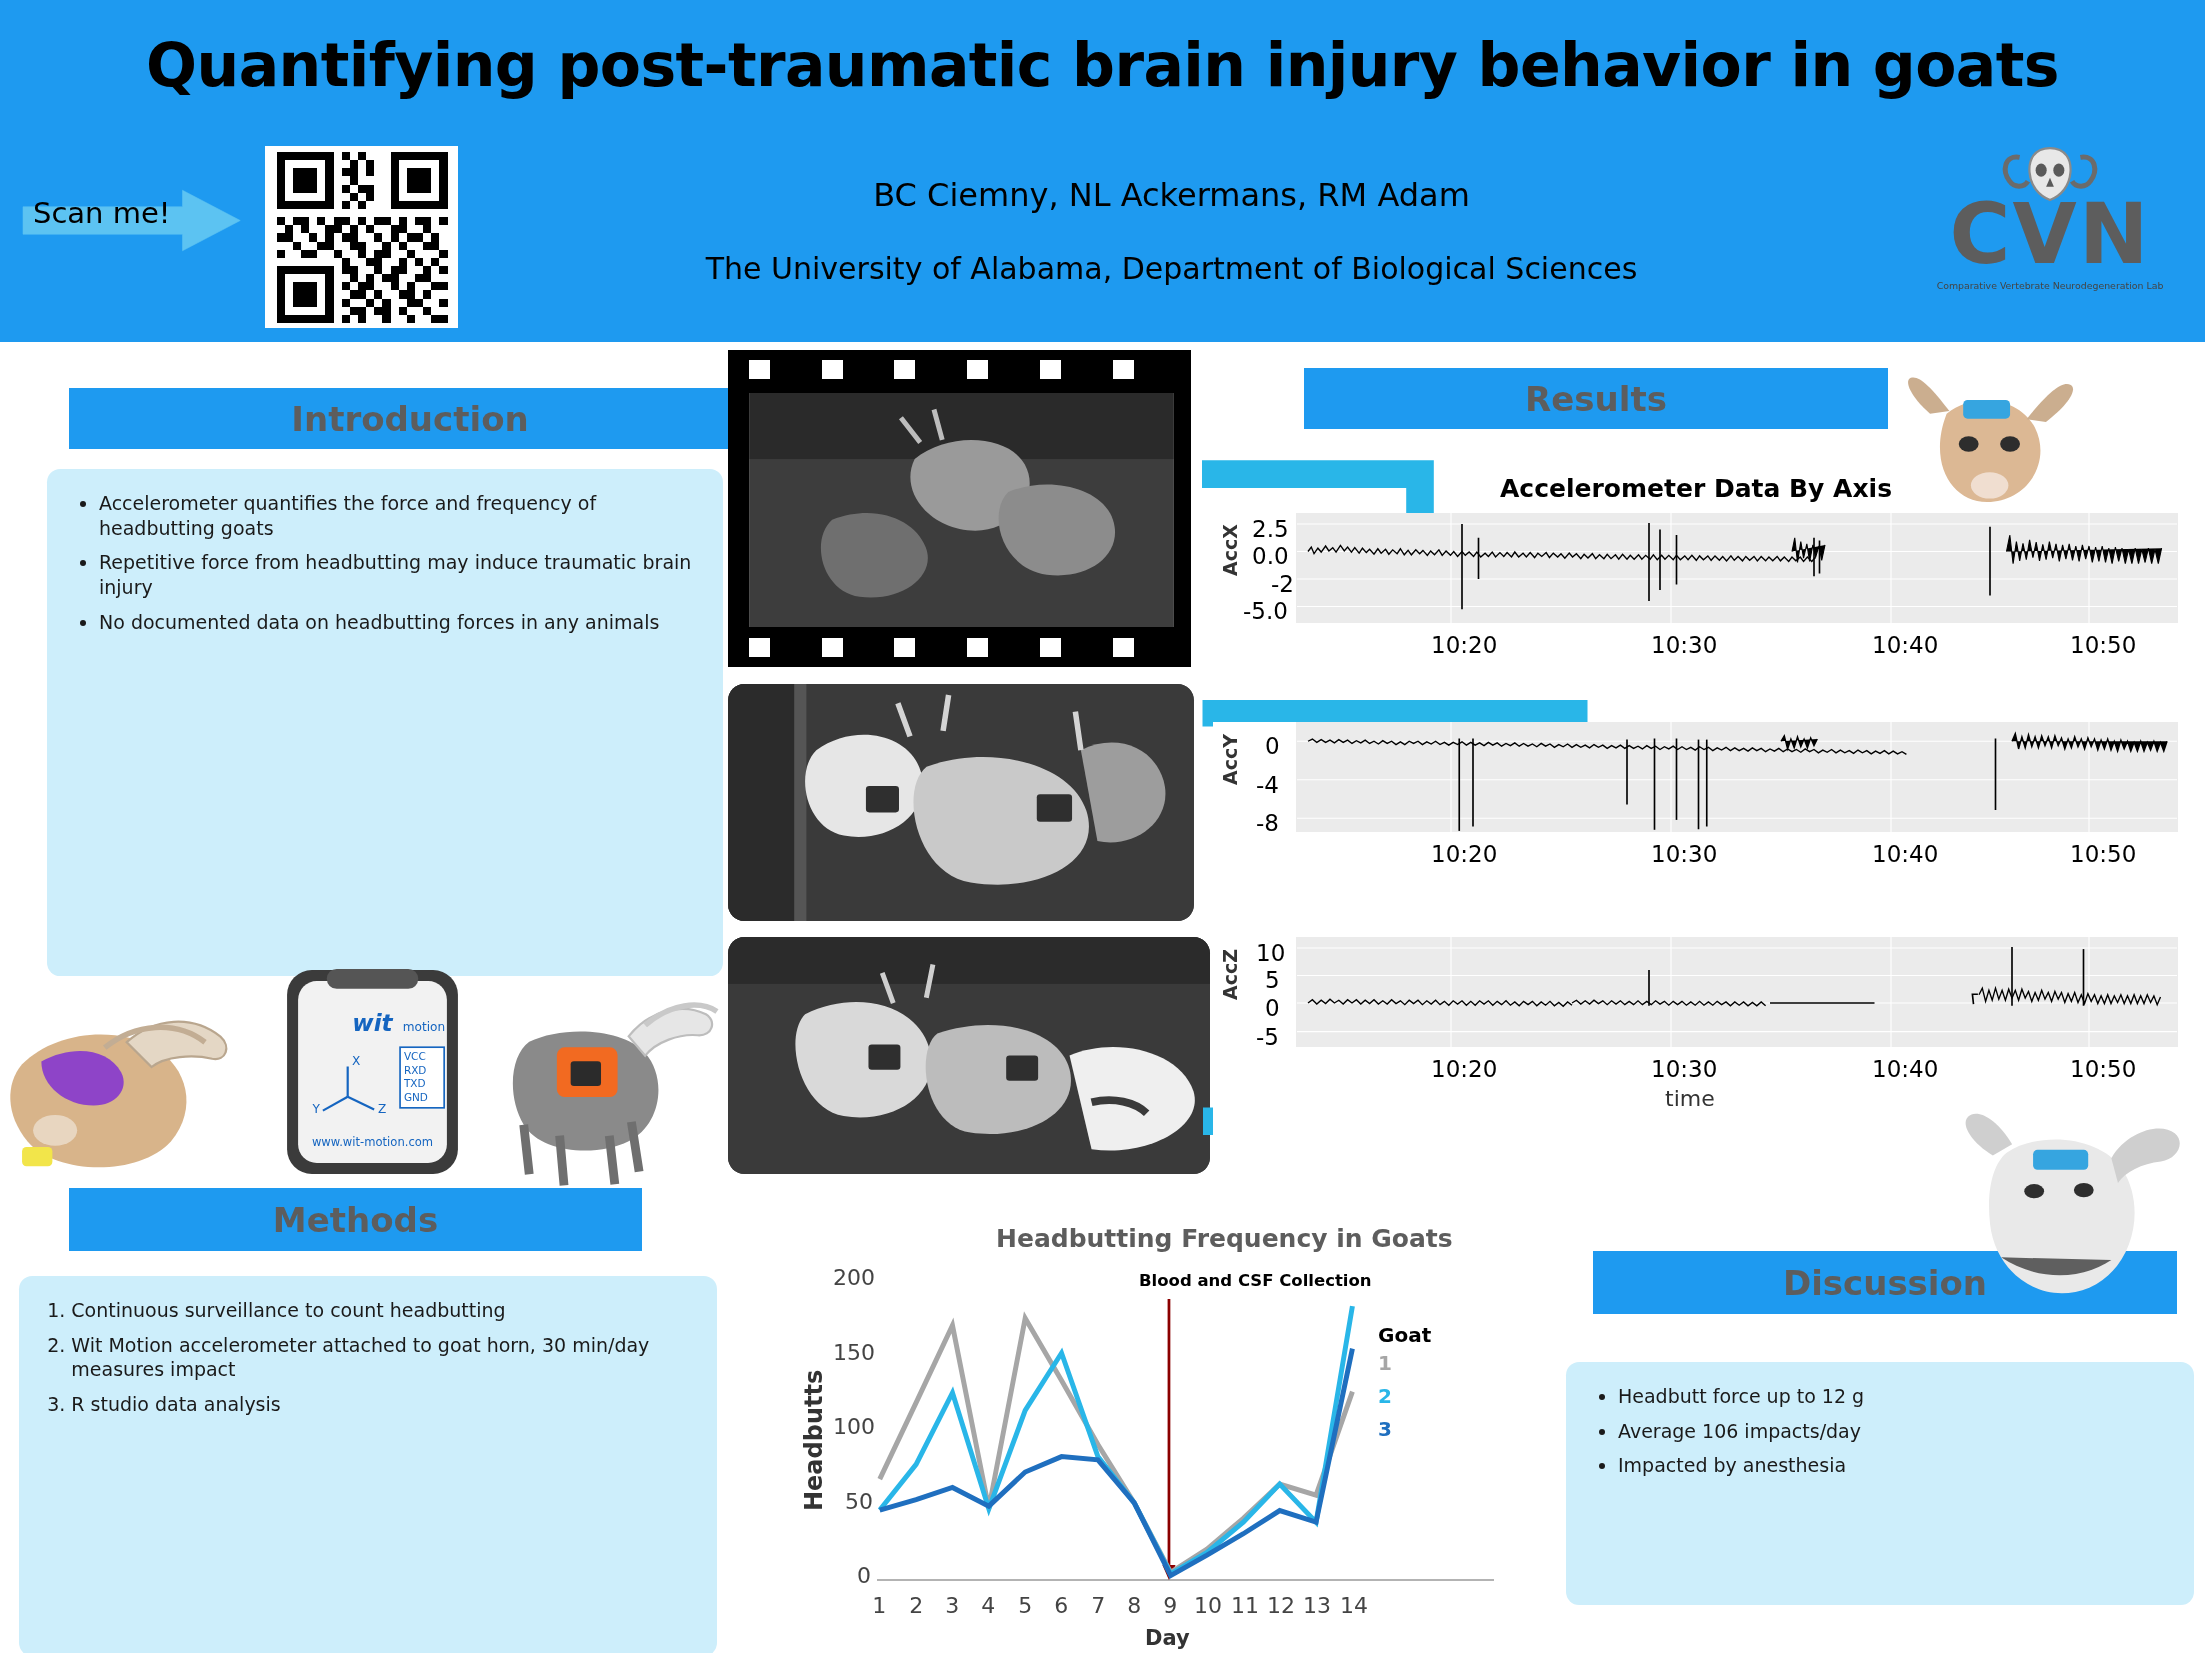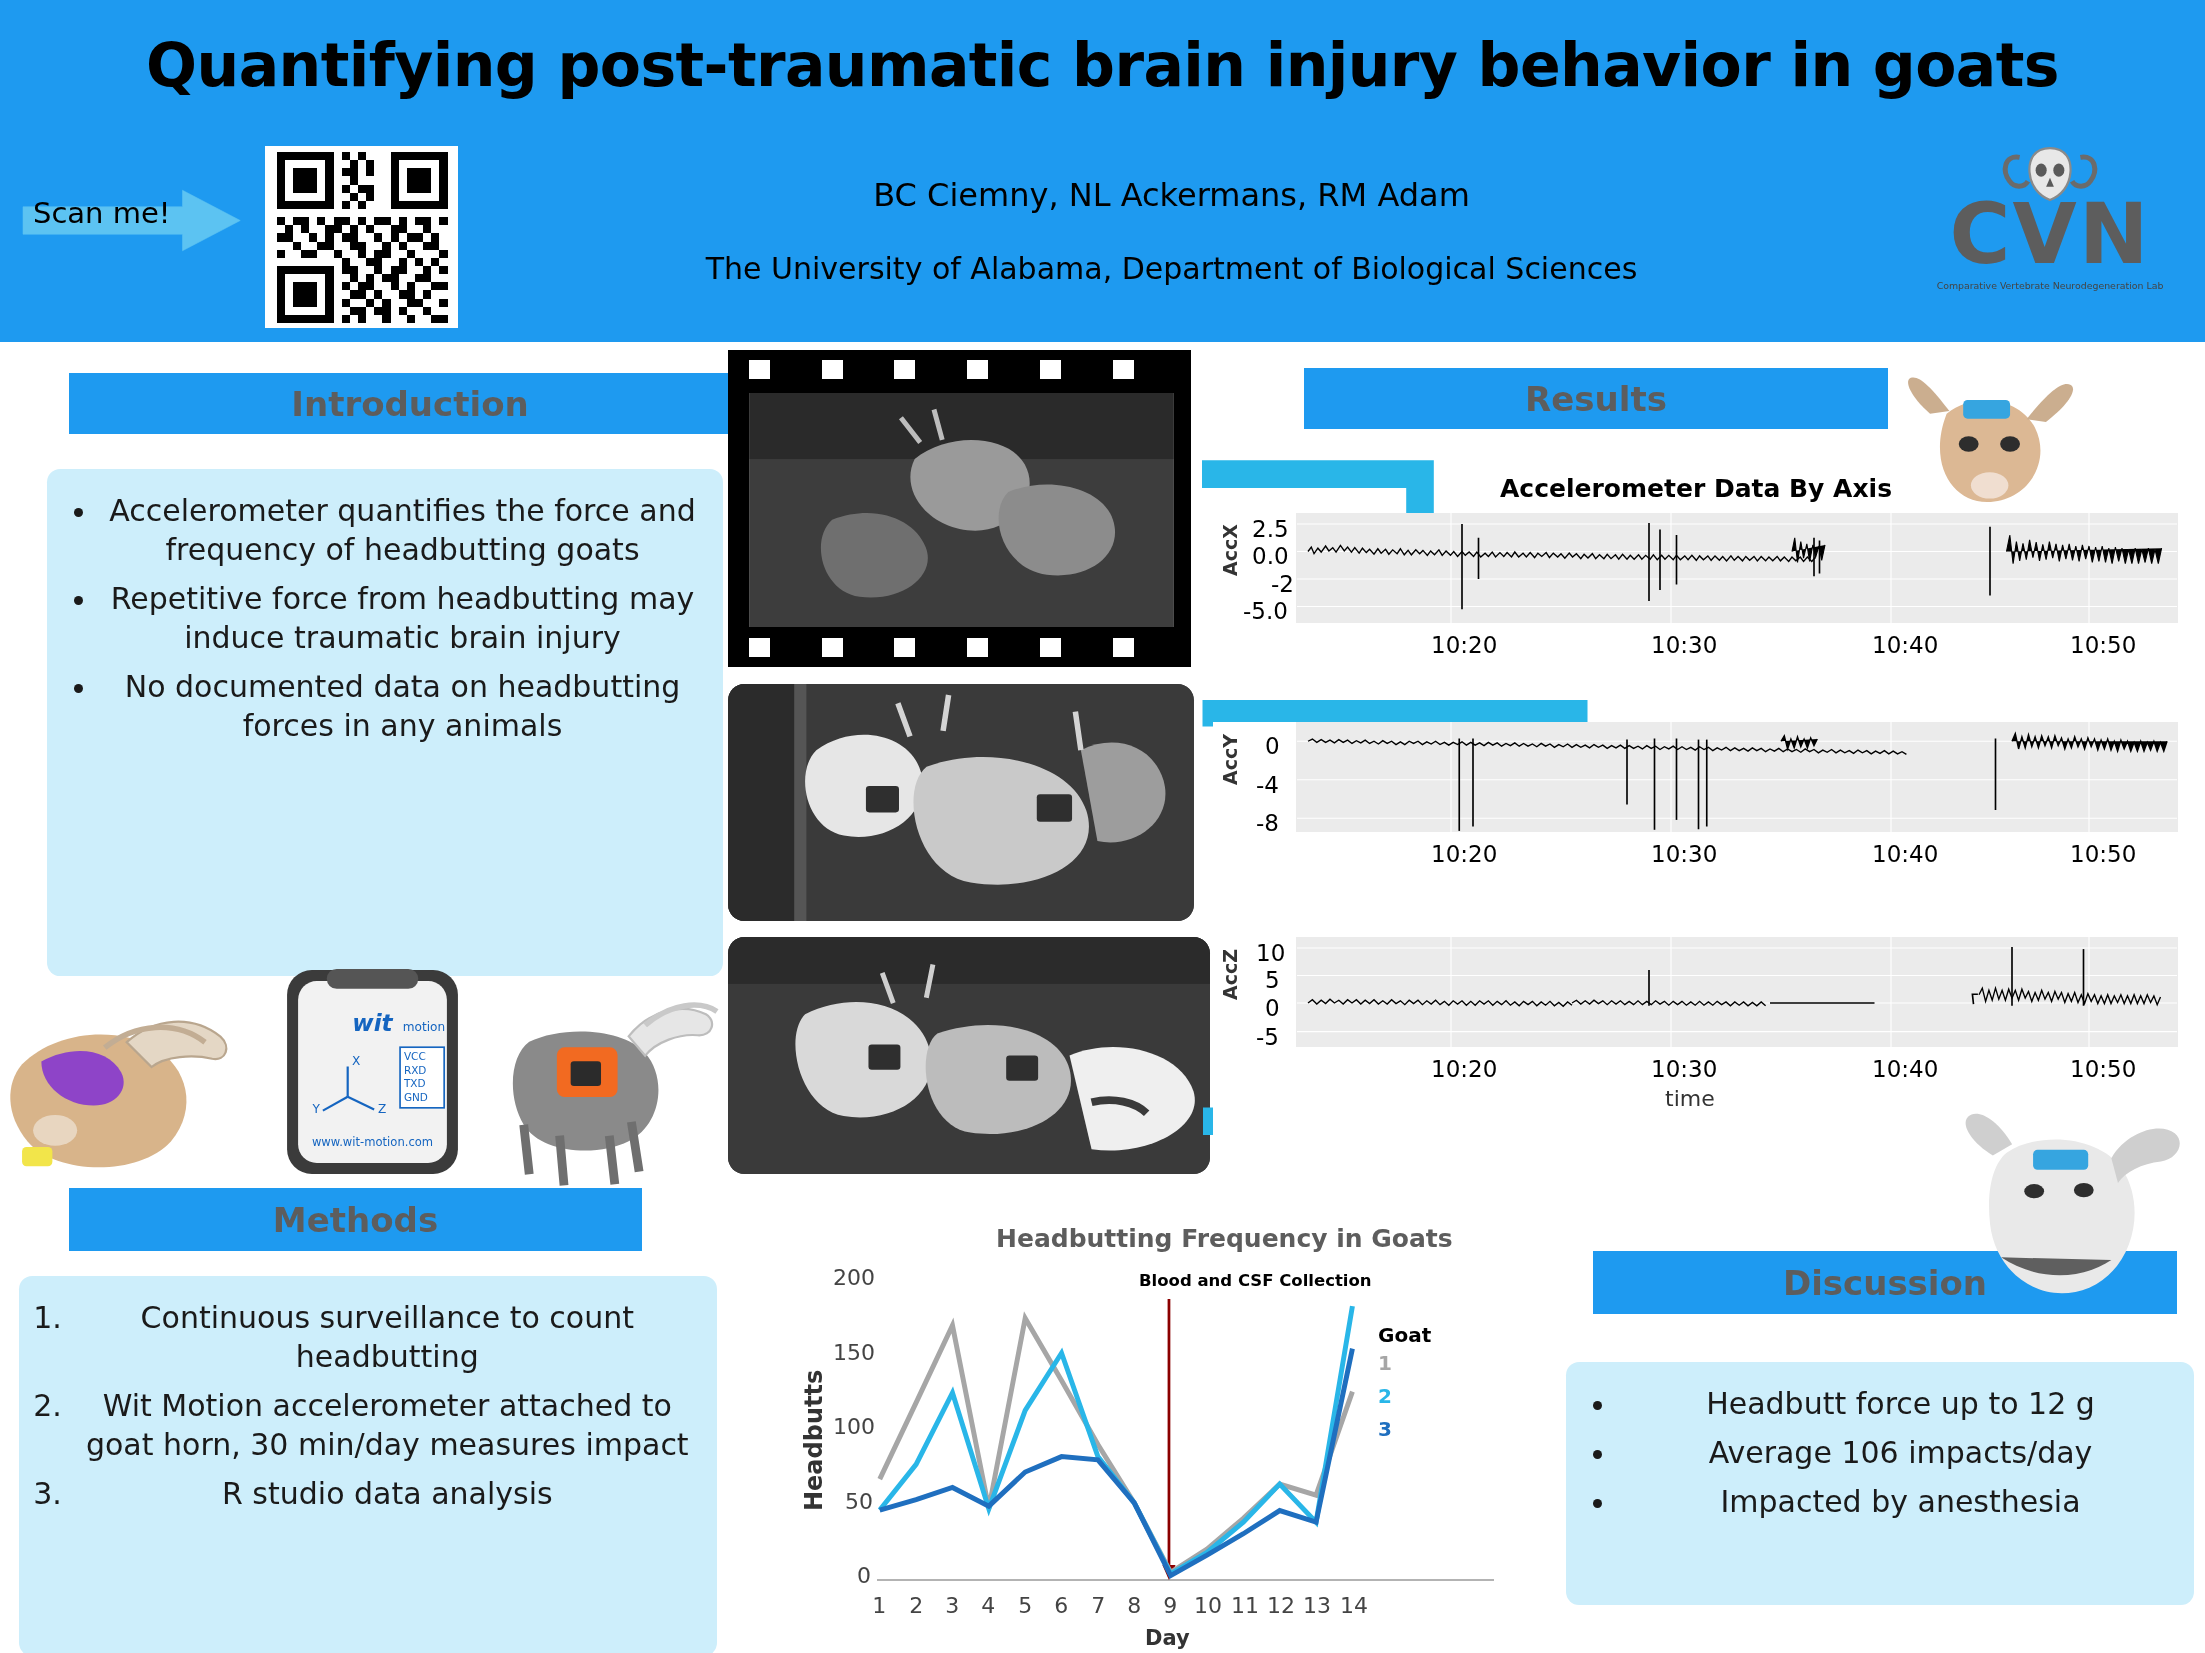--- a/index.html
+++ b/index.html
@@ -60,21 +60,21 @@
     position:absolute;background:#1e9af0;color:#5d5d5d;
     font-size:34px;font-weight:bold;text-align:center;
     display:flex;align-items:center;justify-content:center;
   }
   
   .tbox{
     position:absolute;background:#cdeefb;border-radius:13.2px;
     color:#1a1a1a;
   }
   .tbox ul,.tbox ol{margin:0;padding-left:52px;}
-  .tbox li{font-size:30px;line-height:1.30;margin-bottom:10px;text-align:center;}
+  .tbox li{font-size:19px;line-height:1.30;margin-bottom:10px;}
   
   .filmstrip{
     position:absolute;background:#000;
   }
   .film-hole{position:absolute;width:21px;height:19px;background:#fff;}
   .vid-inner{position:absolute;background:#5a5a5a;overflow:hidden;}
   .vid-round{position:absolute;border-radius:16.5px;background:#4a4a4a;overflow:hidden;}
   
   .chartwrap{position:absolute;background:#fff;}
   .plotpanel{position:absolute;background:#ebebeb;}
@@ -231,21 +231,21 @@
       <path d="M95 18 C66 18 56 40 58 62 C60 86 74 104 95 112 C116 104 130 86 132 62 C134 40 124 18 95 18 Z" fill="#e8e8e8" stroke="#8a8a8a" stroke-width="4"></path>
       <ellipse cx="79" cy="58" rx="10" ry="12" fill="#5a5a5a"></ellipse>
       <ellipse cx="111" cy="58" rx="10" ry="12" fill="#5a5a5a"></ellipse>
       <path d="M95 72 L88 88 L102 88 Z" fill="#5a5a5a"></path>
     </svg>
     <div class="logo-text">CVN</div>
     <div class="logo-sub">Comparative Vertebrate Neurodegeneration Lab</div>
   </div>
 </div>
 
-<div class="banner" style="left:69px;top:373px;width:682px;height:61px;">Introduction</div>
+<div class="banner" style="left:69px;top:388px;width:682px;height:61px;">Introduction</div>
 
 <div class="tbox" style="left:47px;top:469px;width:659px;height:485px;padding:22px 16.5px 0 0;">
   <ul>
     <li>Accelerometer quantifies the force and frequency of headbutting goats</li>
     <li>Repetitive force from headbutting may induce traumatic brain injury</li>
     <li>No documented data on headbutting forces in any animals</li>
   </ul>
 </div>
 
 <div class="photo" style="left:-11px;top:965px;width:259px;height:215px;">

